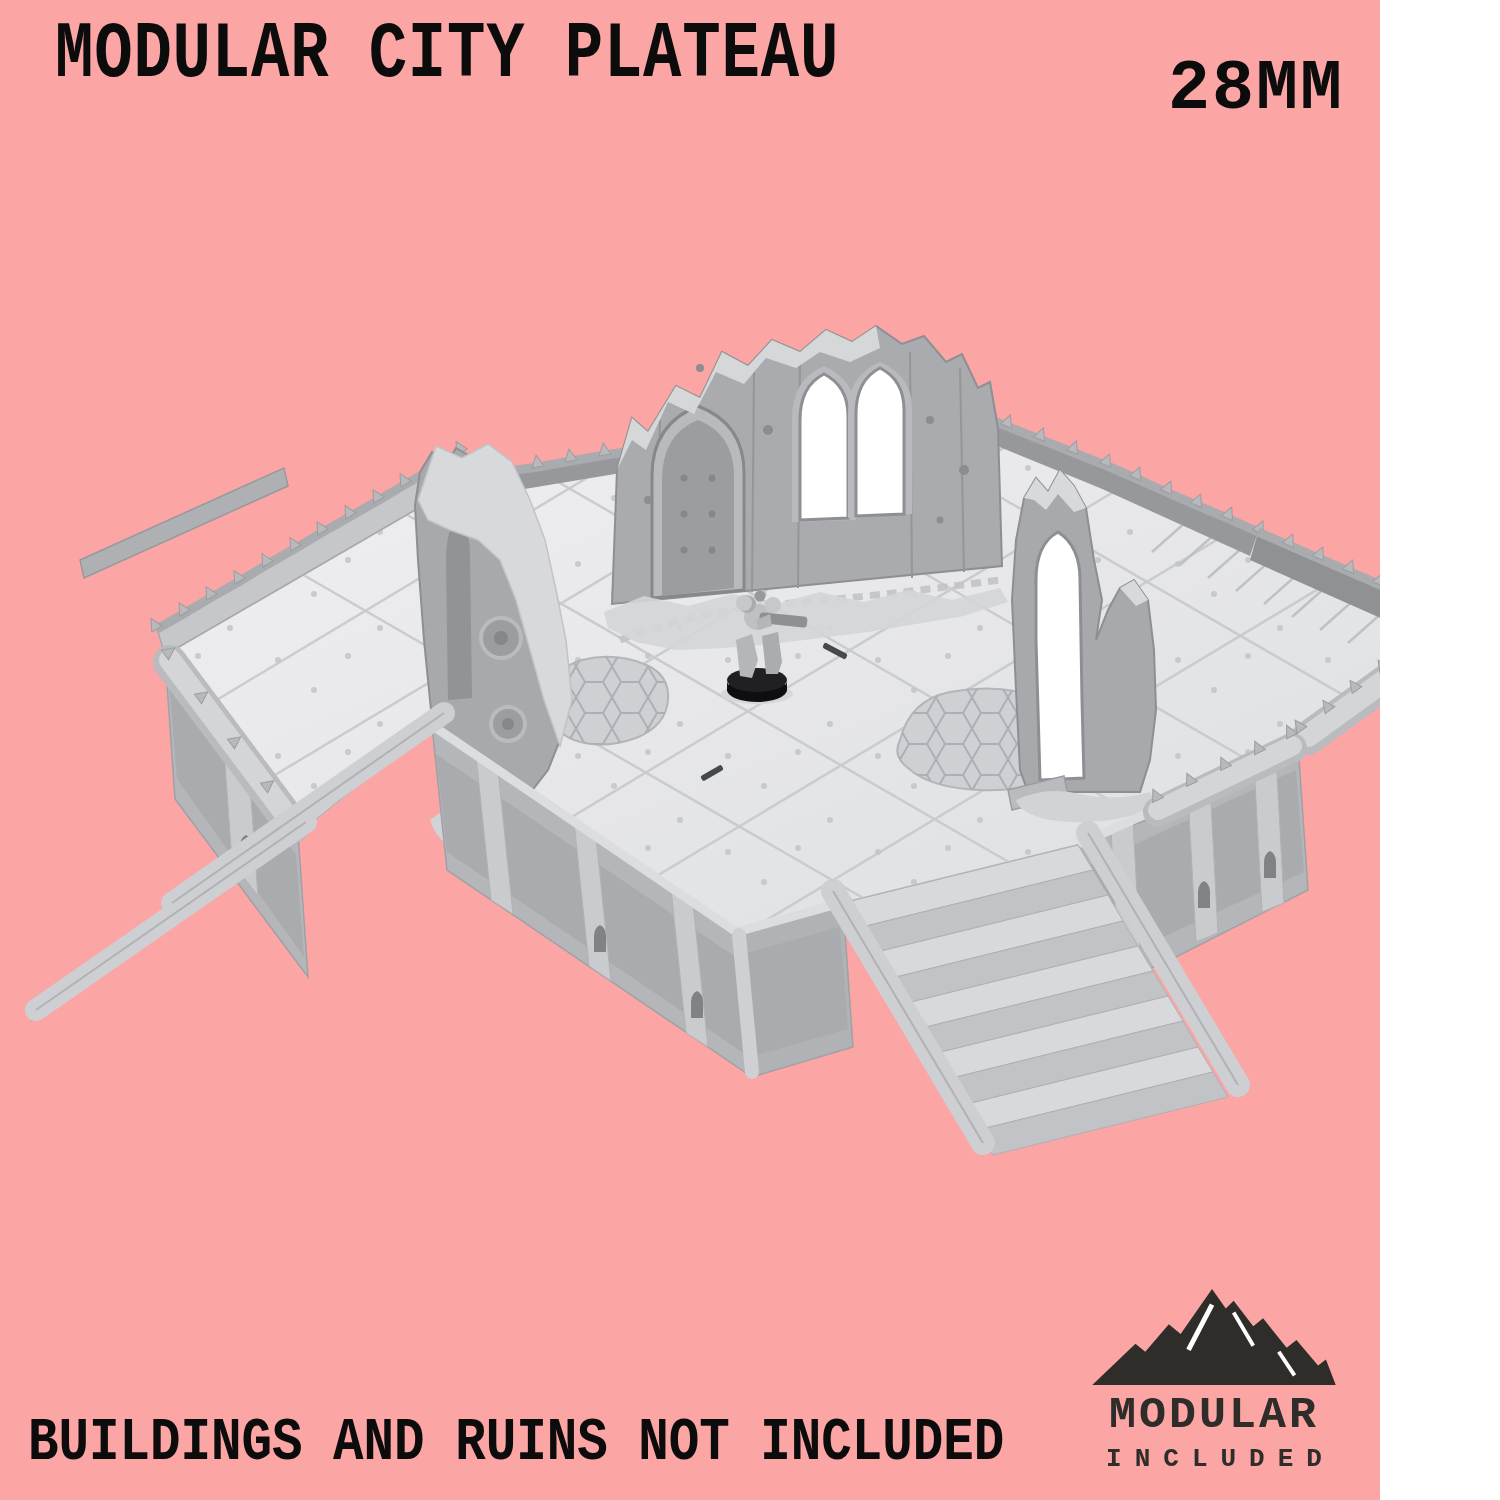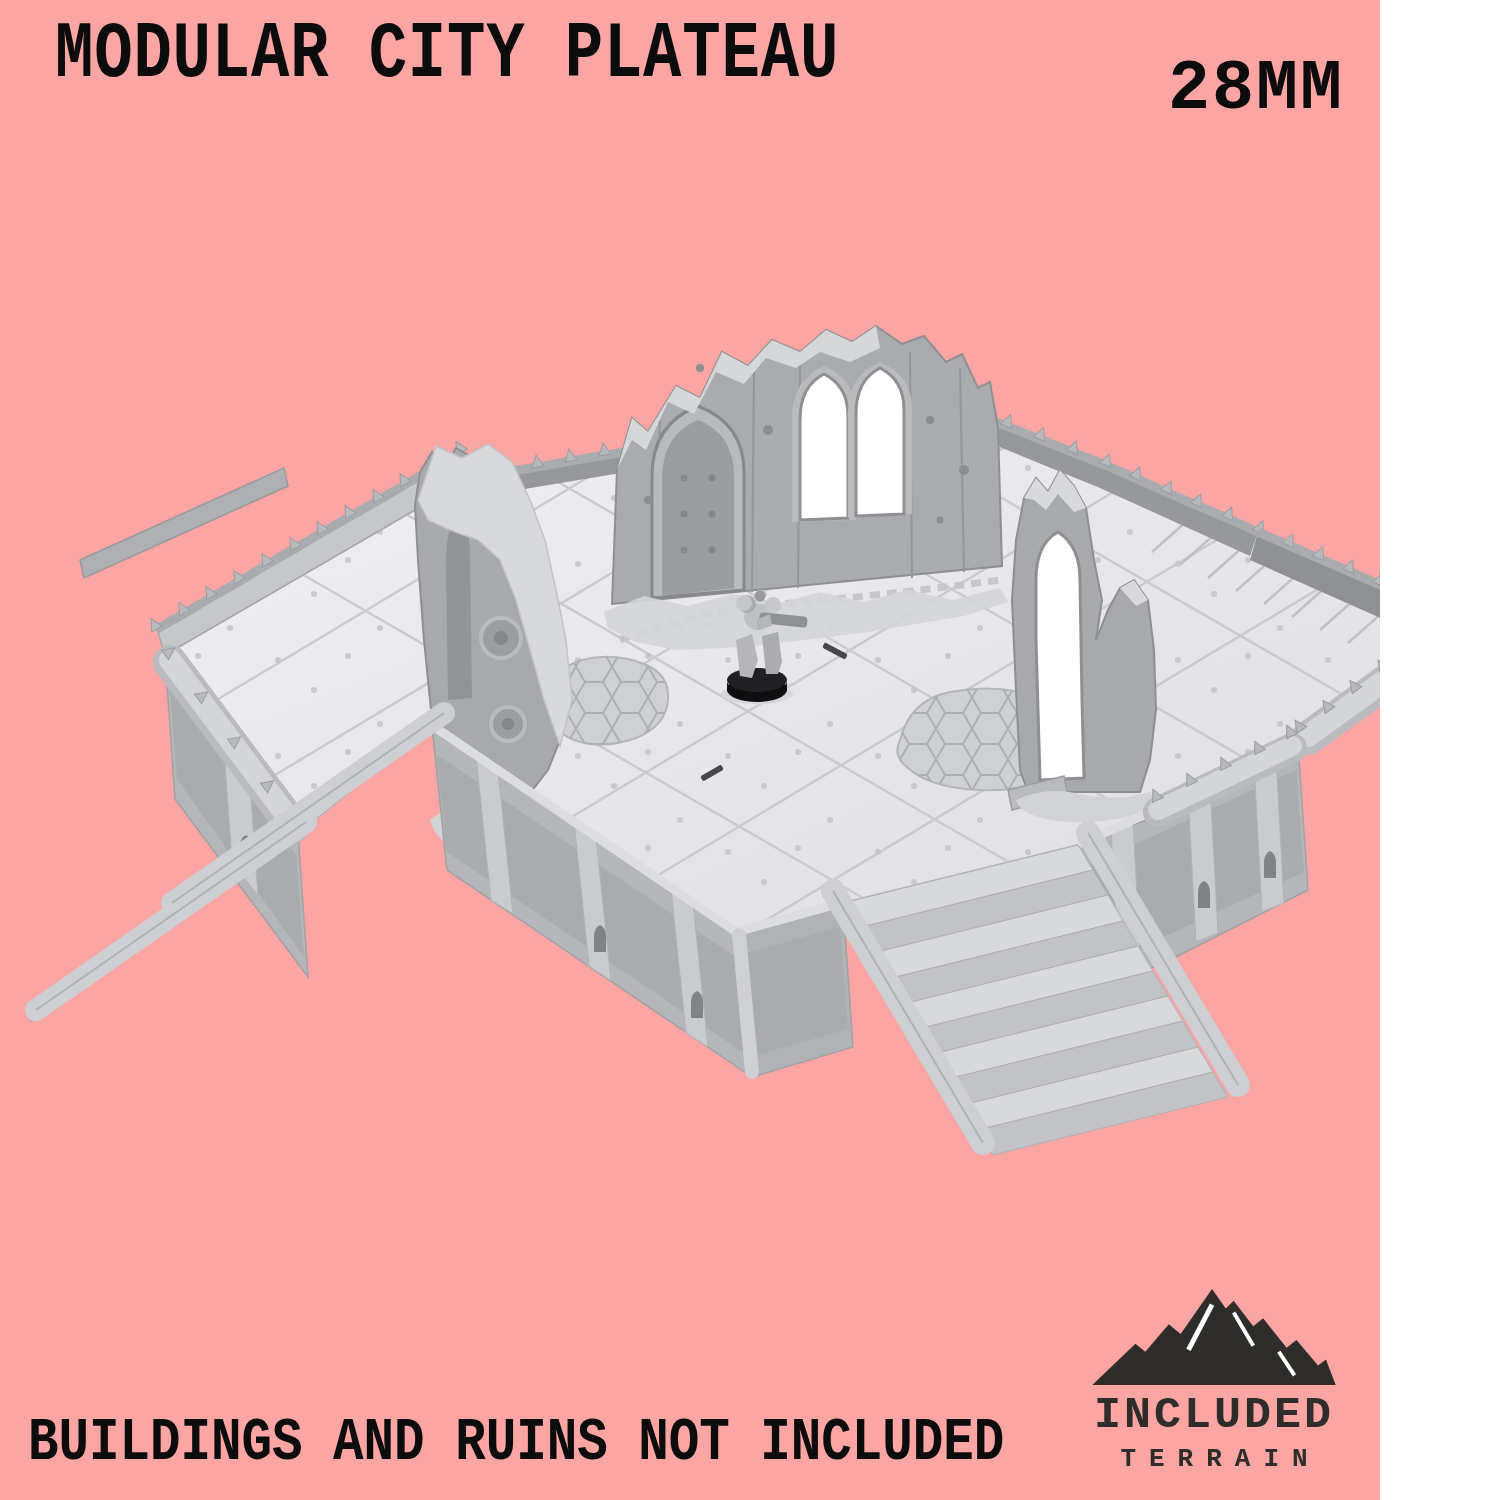--- a/index.html
+++ b/index.html
@@ -272,17 +272,17 @@
     <span class="cond" style="transform:scaleX(.82)">BUILDINGS AND RUINS NOT INCLUDED</span>
   </div>
 
   <div class="logo">
     <svg width="256" height="108" viewBox="0 0 260 110">
       <path d="M6,104 L50,62 L60,70 L84,42 L96,52 L128,6 L142,26 L150,18 L170,44 L180,36 L204,66 L214,58 L236,84 L244,78 L254,104 Z" fill="#2f2d2a"></path>
       <line x1="104" y1="68" x2="128" y2="22" stroke="#ffffff" stroke-width="5"></line>
       <line x1="150" y1="30" x2="170" y2="64" stroke="#ffffff" stroke-width="4"></line>
       <line x1="196" y1="70" x2="212" y2="94" stroke="#ffffff" stroke-width="4"></line>
     </svg>
-    <div class="word-top">INCLUDED</div>
-    <div class="word-bottom">TERRAIN</div>
+    <div class="word-top">MODULAR</div>
+    <div class="word-bottom">INCLUDED</div>
   </div>
 
 </div>
 
 </body></html>

